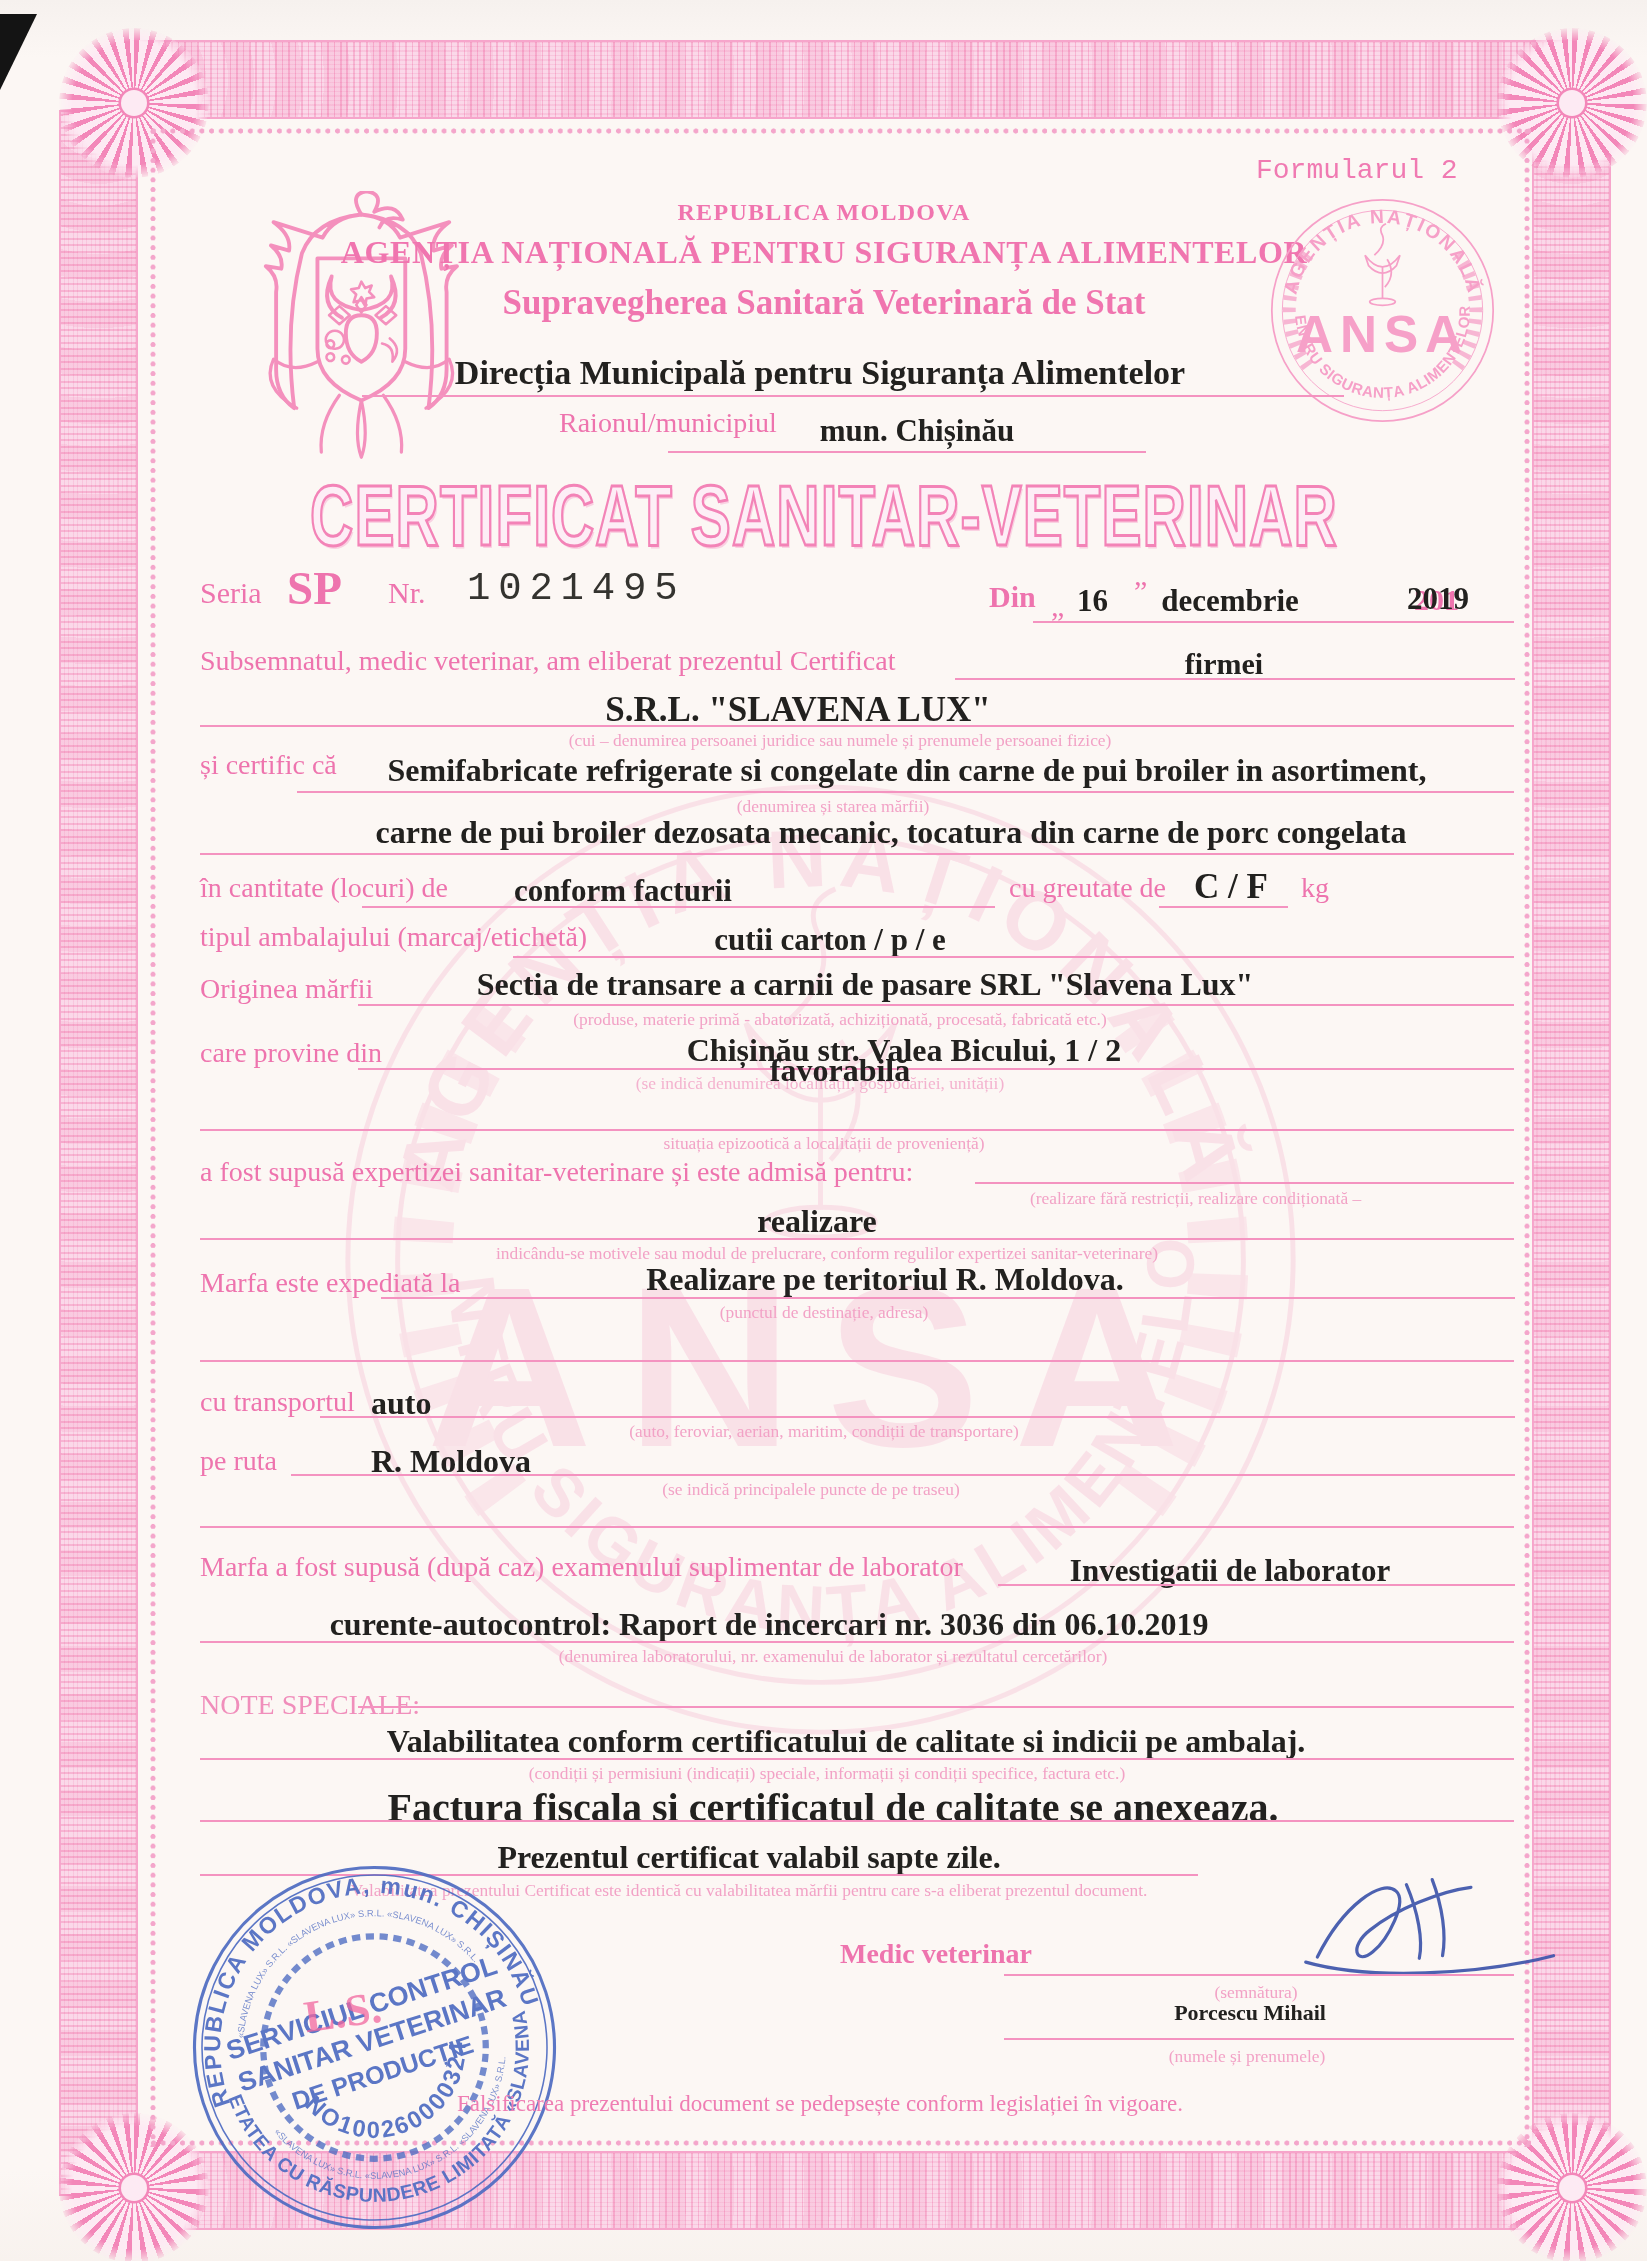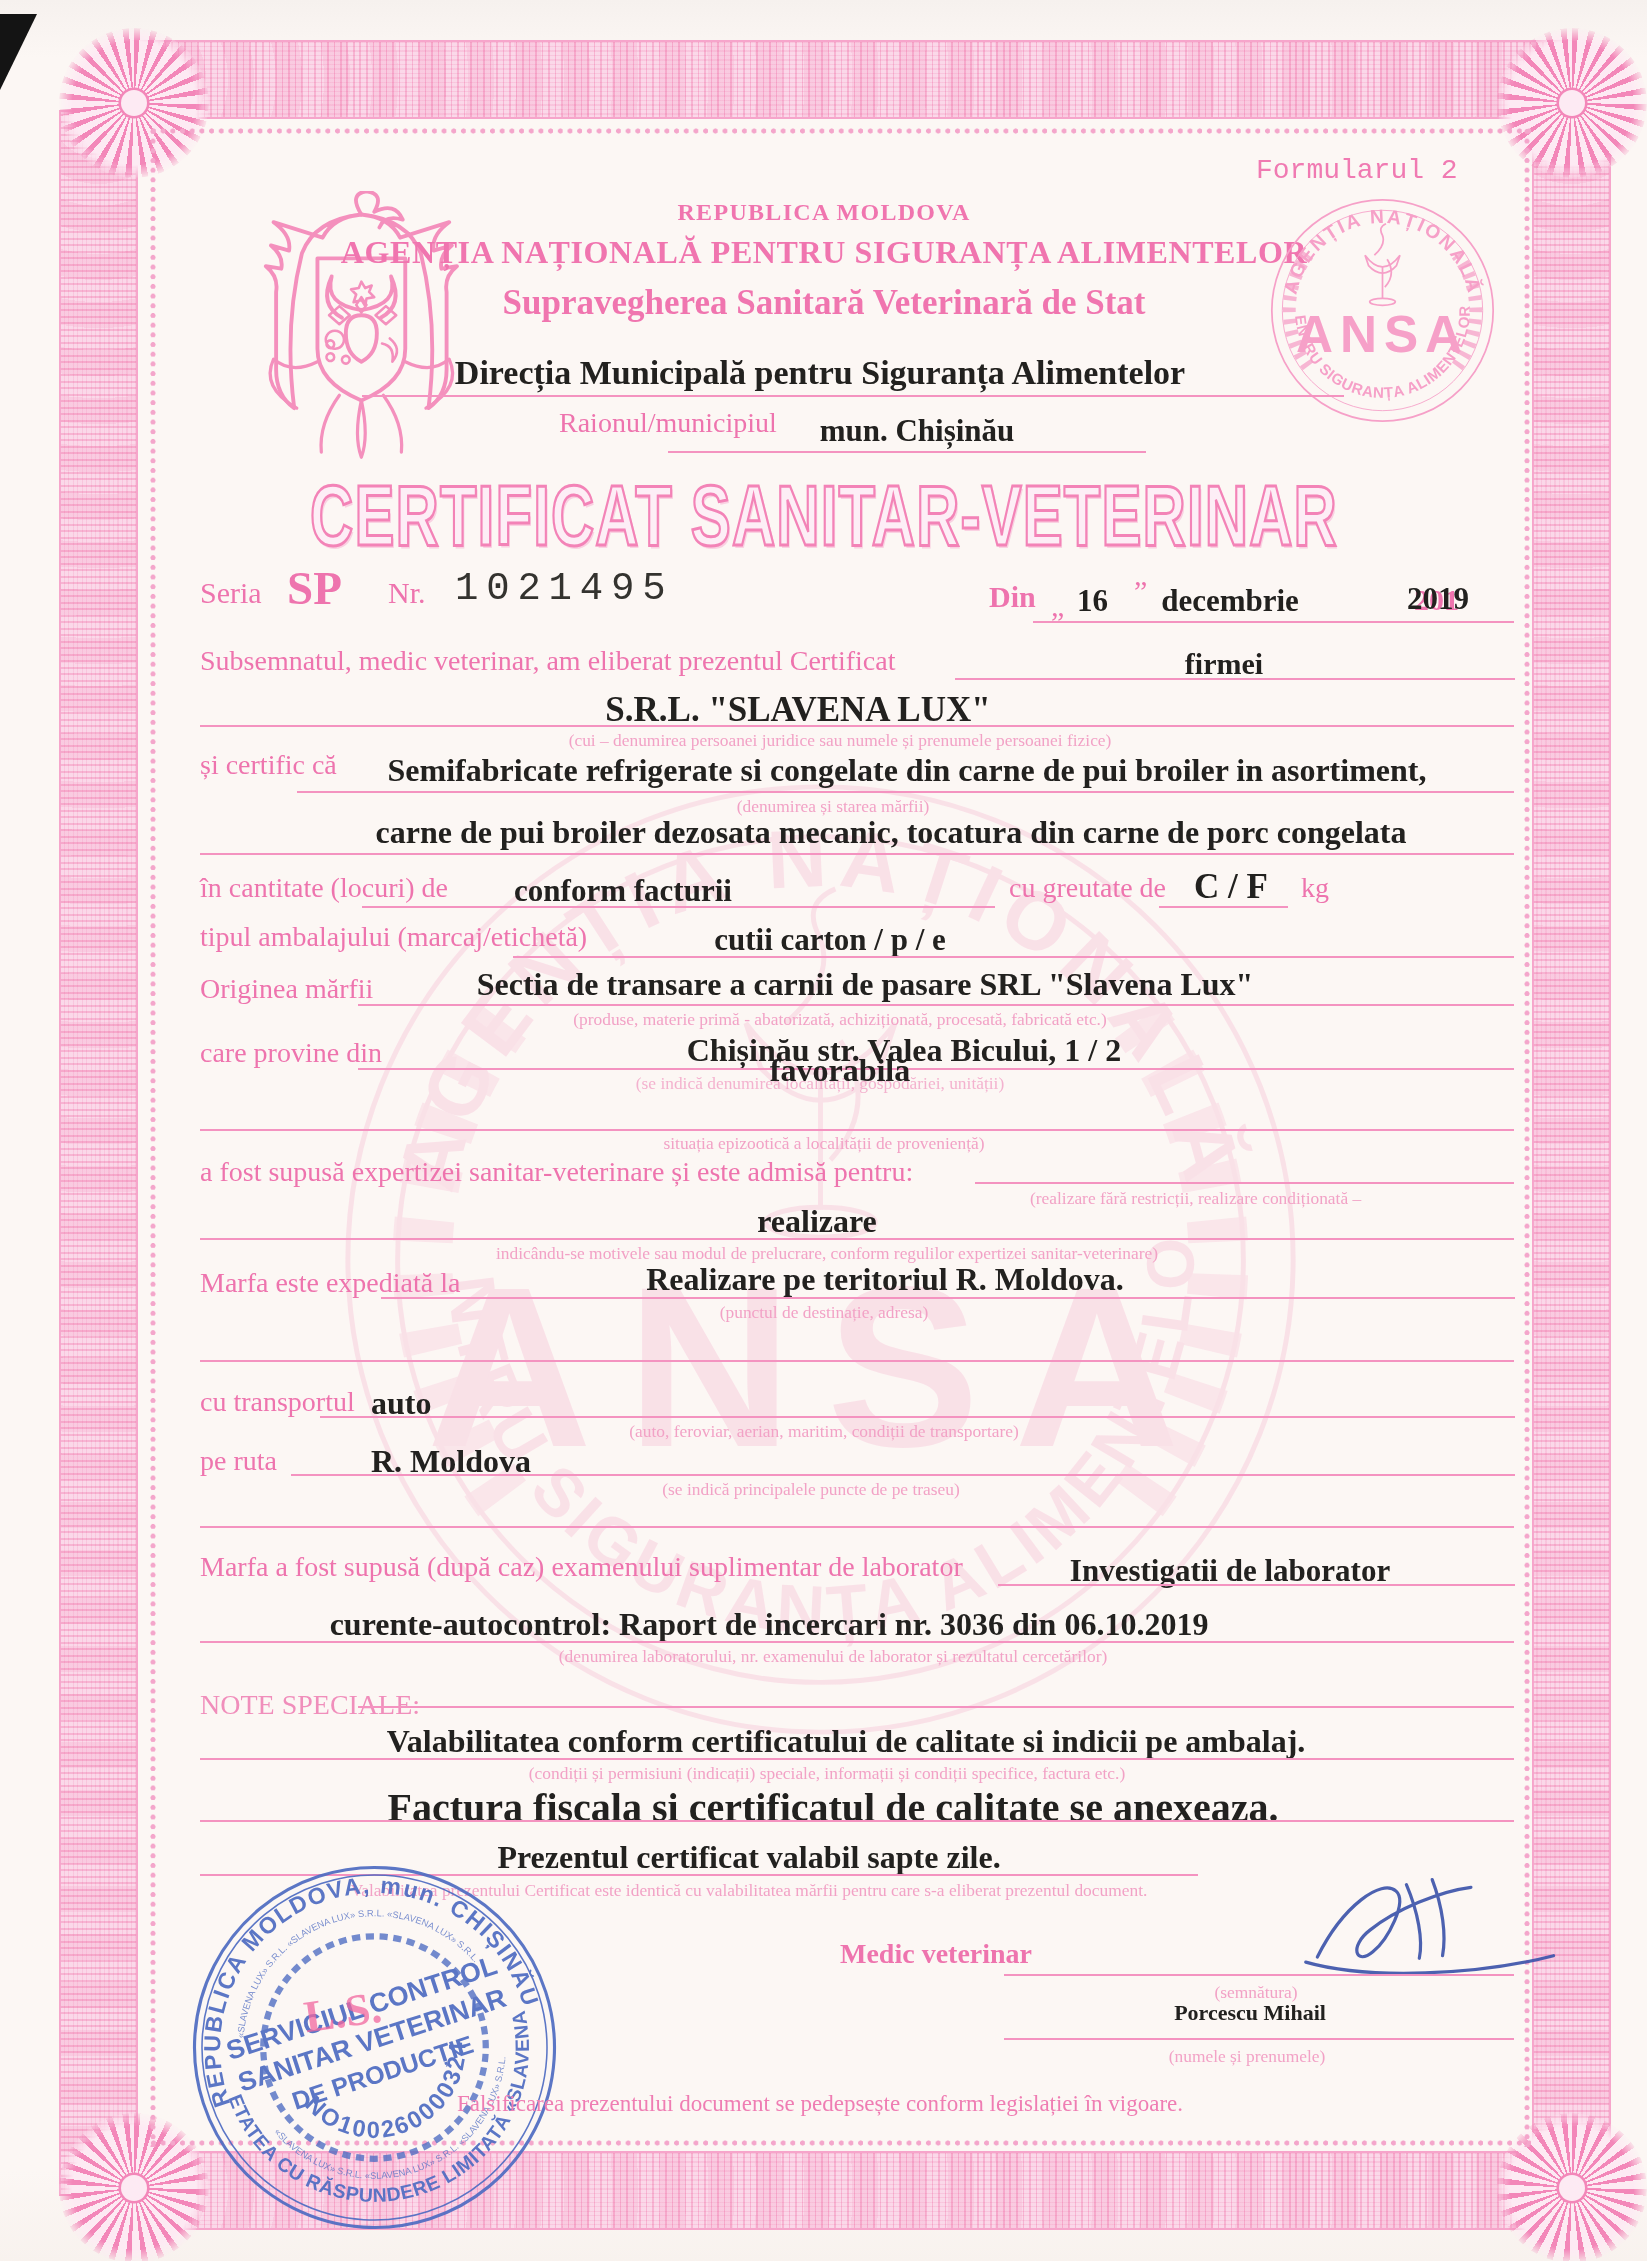--- a/index.html
+++ b/index.html
@@ -34,21 +34,21 @@
   .pink{color:#ee74ae;}
   .pink-label{font-size:28px;color:#ee74ae;white-space:nowrap;}
   .pink-cap{font-size:17.4px;color:#f2a2c6;white-space:nowrap;}
   .blackv{font-weight:bold;color:#22211f;white-space:nowrap;}
   .fline{position:absolute;height:1.9px;background:#f493c0;}
   .hdr{font-weight:bold;color:#f075af;white-space:nowrap;}
   .title{font-family:"Liberation Sans","DejaVu Sans",sans-serif;font-weight:bold;font-size:65px;
     letter-spacing:1.3px;color:#fdeef6;-webkit-text-stroke:2.3px #f383b7;
     text-shadow:1.9px 1.9px 0 rgba(247,178,211,.55);white-space:nowrap;}
   .formular{font-family:"Liberation Sans","DejaVu Sans",sans-serif;font-size:28px;color:#f07ab2;}
-  .mono{font-family:"Liberation Mono","DejaVu Sans Mono",monospace;}
+  .mono{font-family:"Liberation Mono","DejaVu Sans Mono",monospace;margin-left:12px;}
   .sig-caption{font-size:17.4px;color:#f2a2c6;}
   .footer-note{font-size:23px;color:#ef7db3;}
   svg text{font-family:"Liberation Sans","DejaVu Sans",sans-serif;}
   .artifact-tl{position:absolute;left:0;top:14px;width:37px;height:76px;background:#141414;
     clip-path:polygon(0 0,100% 0,55% 45%,0 100%);}
 </style>
 </head>
 <body>
 
 <div id="page">

